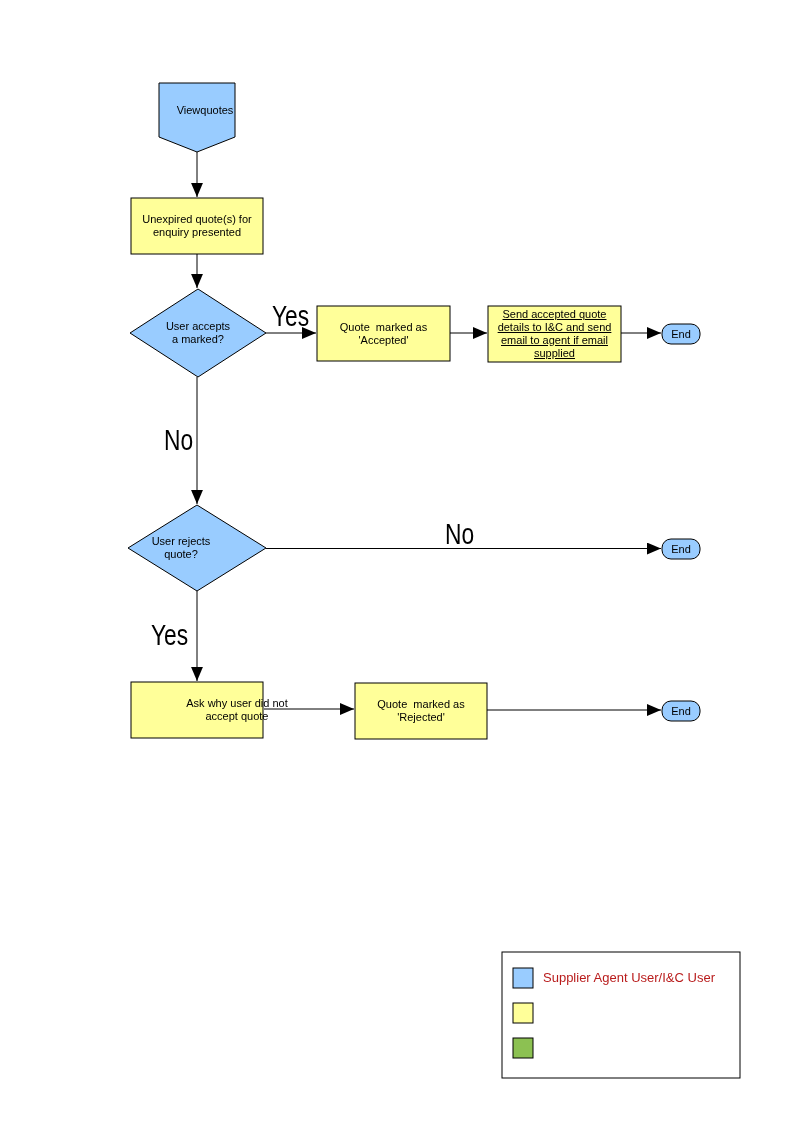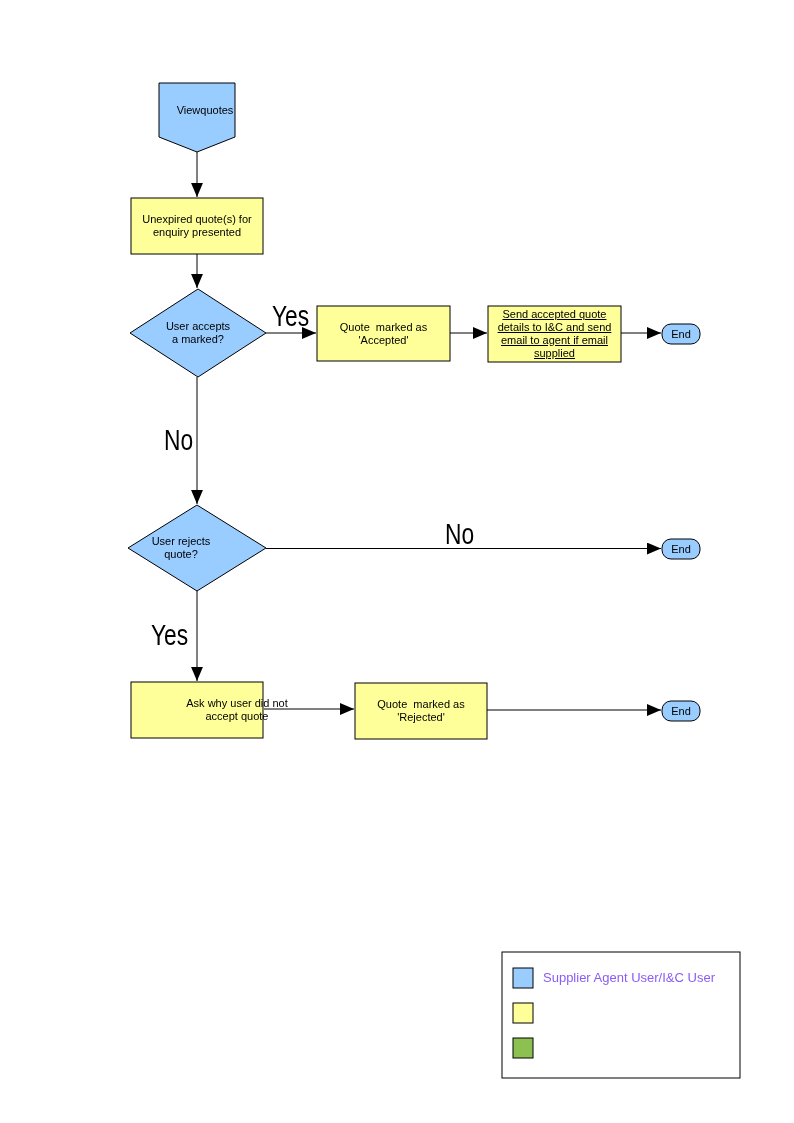--- a/index.html
+++ b/index.html
@@ -24,21 +24,21 @@
     font-size:11px;color:#000;
   }
   .big-label{
     position:absolute;
     font-size:30px;line-height:30px;color:#000;
     transform:scaleX(.76);transform-origin:0 0;
     white-space:nowrap;
   }
   .legend-label{
     position:absolute;
-    font-size:13px;line-height:16px;color:#8b5cf6;
+    font-size:13px;line-height:16px;color:#b91c1c;
     display:flex;align-items:center;
     white-space:pre-wrap;
   }
 </style>
 </head>
 <body>
 
 <div id="canvas">
 
   <svg id="shapes" width="794" height="1123" viewBox="0 0 794 1123">

